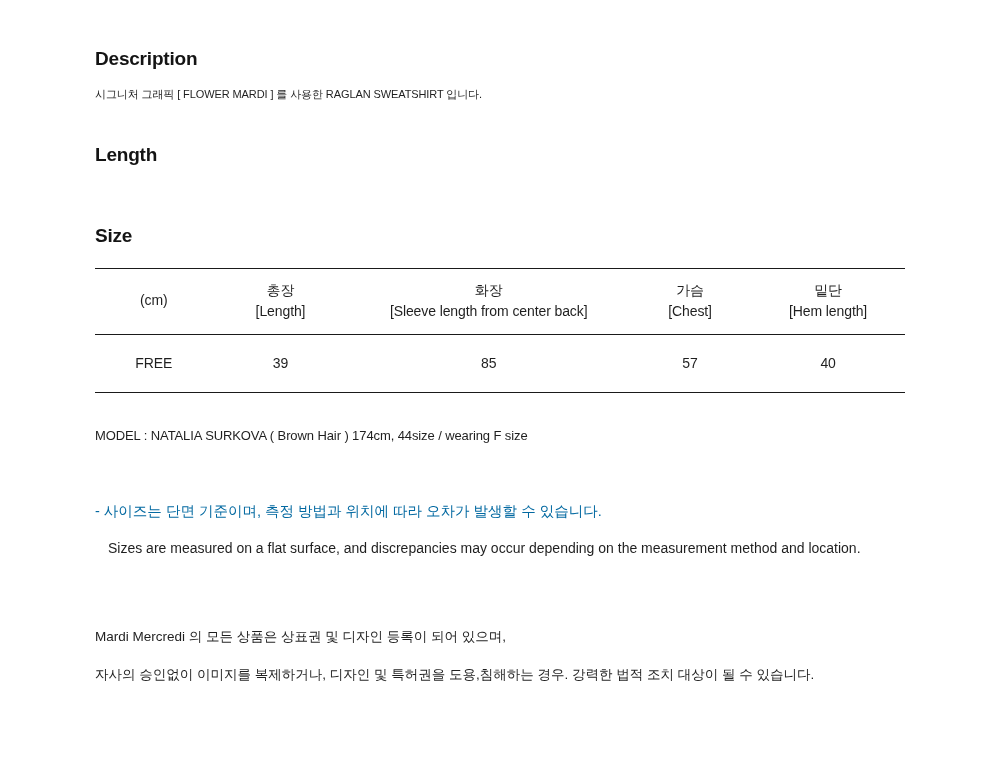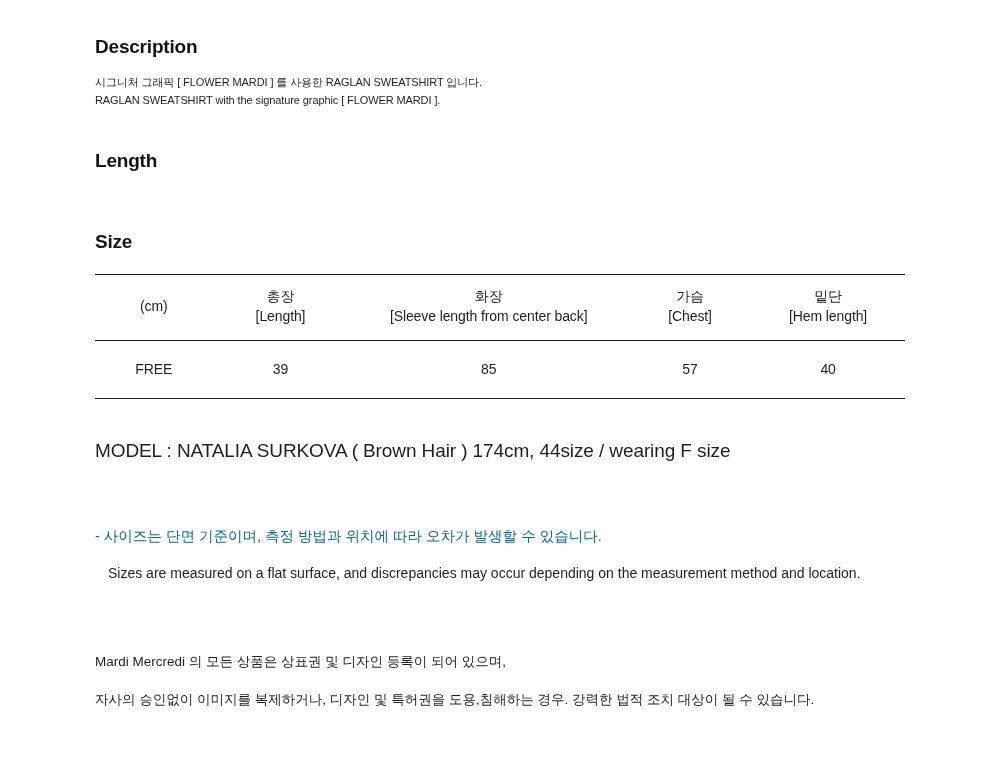--- a/index.html
+++ b/index.html
@@ -32,21 +32,21 @@
     font-size: 11px;
     line-height: 1.62;
     color: #1f1f1f;
     letter-spacing: -0.1px;
     margin: 0;
     white-space: pre-wrap;
   }
 
   
   #description-section {
-    padding-top: 36px;
+    padding-top: 48px;
   }
   #description-section .section-heading {
     margin-bottom: 16px;
   }
 
   
   #fabric-section {
     padding-top: 40px;
   }
   #fabric-section .section-heading {
@@ -89,21 +89,21 @@
 
   .col-0 { width: 13%; }
   .col-1 { width: 15%; }
   .col-2 { width: 31%; }
   .col-3 { width: 13.5%; }
   .col-4 { width: 17%; }
 
   
   #model-note {
     padding-top: 22px;
-    font-size: 19px;
+    font-size: 13px;
     color: #1f1f1f;
     letter-spacing: -0.1px;
   }
 
   
   #measure-notes {
     padding-top: 29px;
   }
   #measure-notes .note-line-1 {
     font-size: 14.5px;
@@ -128,21 +128,20 @@
   }
 </style>
 </head>
 <body>
 
 <div class="page">
 
   <section id="description-section">
     <h2 class="section-heading">Description</h2>
     <p class="body-line">시그니처 그래픽 [ FLOWER MARDI ] 를 사용한 RAGLAN SWEATSHIRT 입니다.</p>
-    <p class="body-line">RAGLAN SWEATSHIRT with the signature graphic [ FLOWER MARDI ].</p>
   </section>
 
   <section id="fabric-section">
     <h2 class="section-heading">Length</h2>
   </section>
 
   <section id="size-section">
     <h2 class="section-heading">Size</h2>
 
     <table class="size-table">

